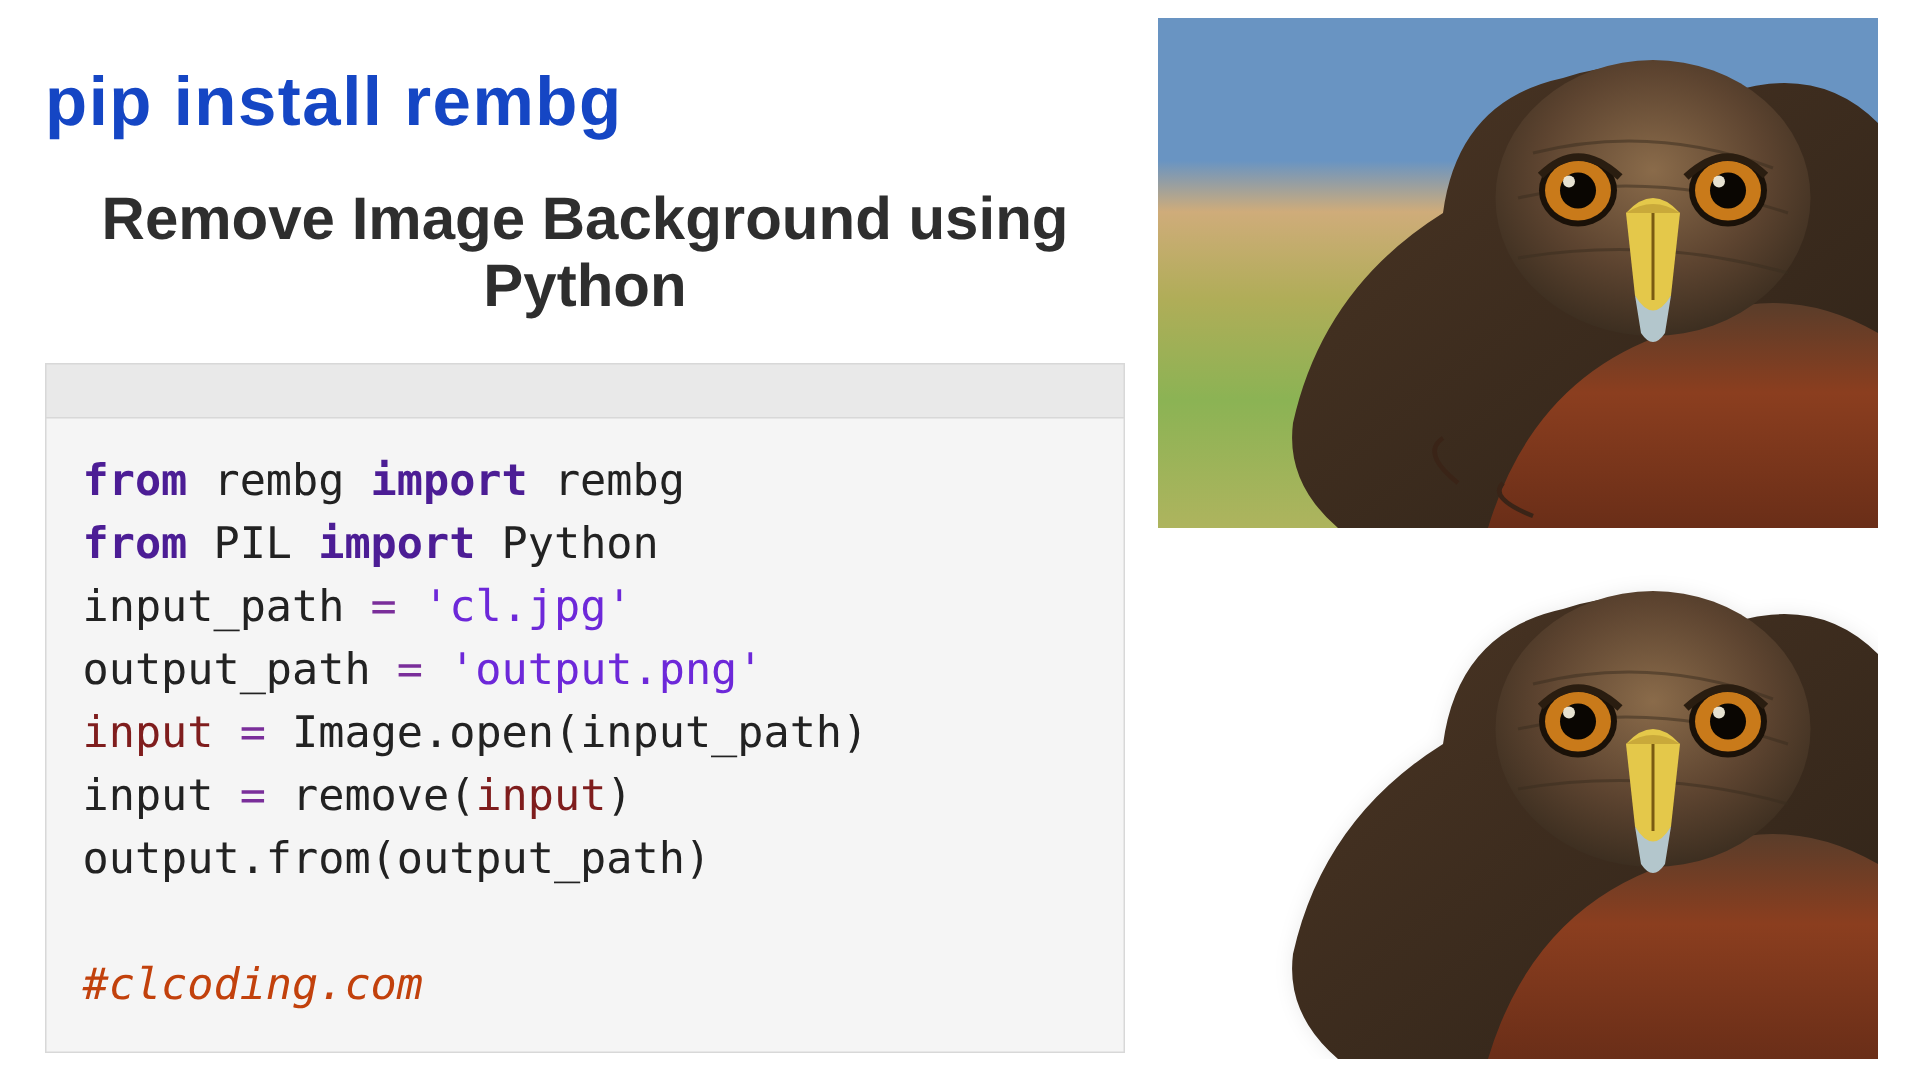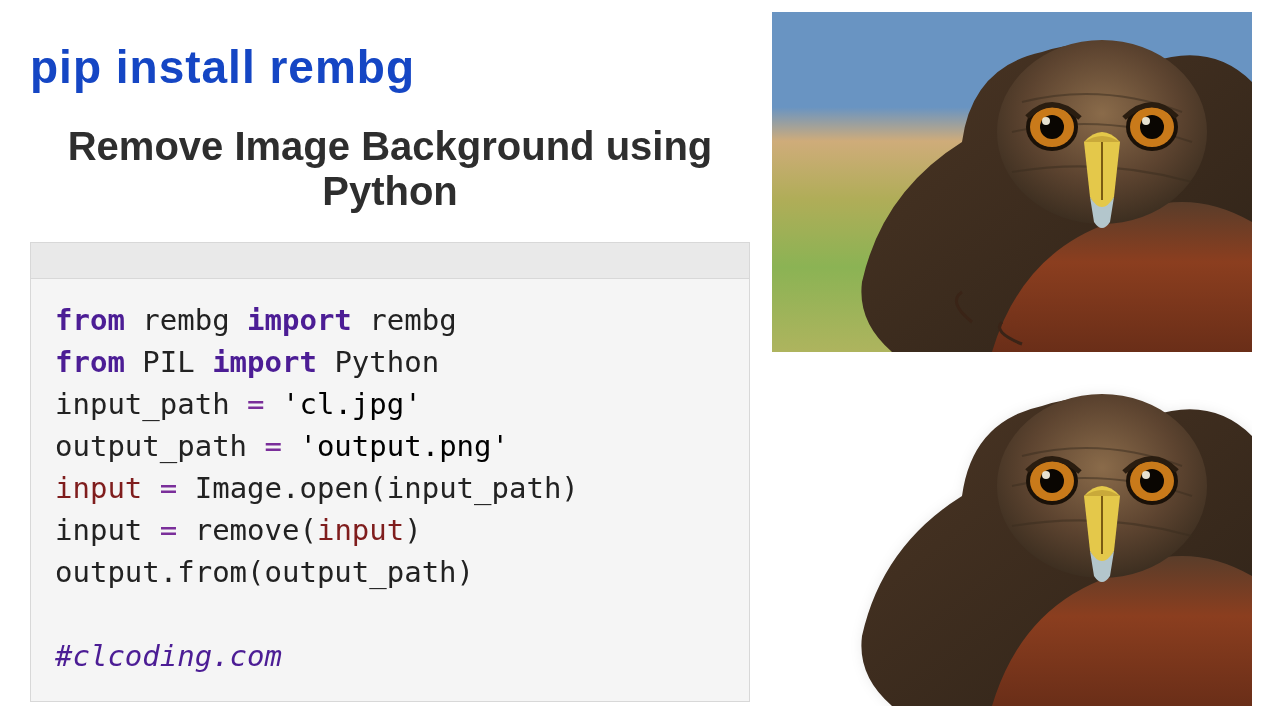--- a/index.html
+++ b/index.html
@@ -43,23 +43,23 @@
     border: 1px solid #d8d8d8;
     padding: 20px 24px 24px 24px;
     font-family: "DejaVu Sans Mono", Consolas, Menlo, monospace;
     font-size: 29px;
     line-height: 1.45;
     color: #222;
     white-space: pre;
   }
   .kw    { color: #4c1d95; font-weight: bold; }
   .op    { color: #7a2e9a; }
-  .str   { color: #000000; }
+  .str   { color: #6d28d9; }
   .bi    { color: #7f1d1d; }
-  .cm    { color: #4c1d95; font-style: italic; }
+  .cm    { color: #c2410c; font-style: italic; }
 
   .right-col {
     position: absolute;
     right: 28px;
     top: 12px;
     width: 480px;
     display: flex;
     flex-direction: column;
     gap: 14px;
   }

